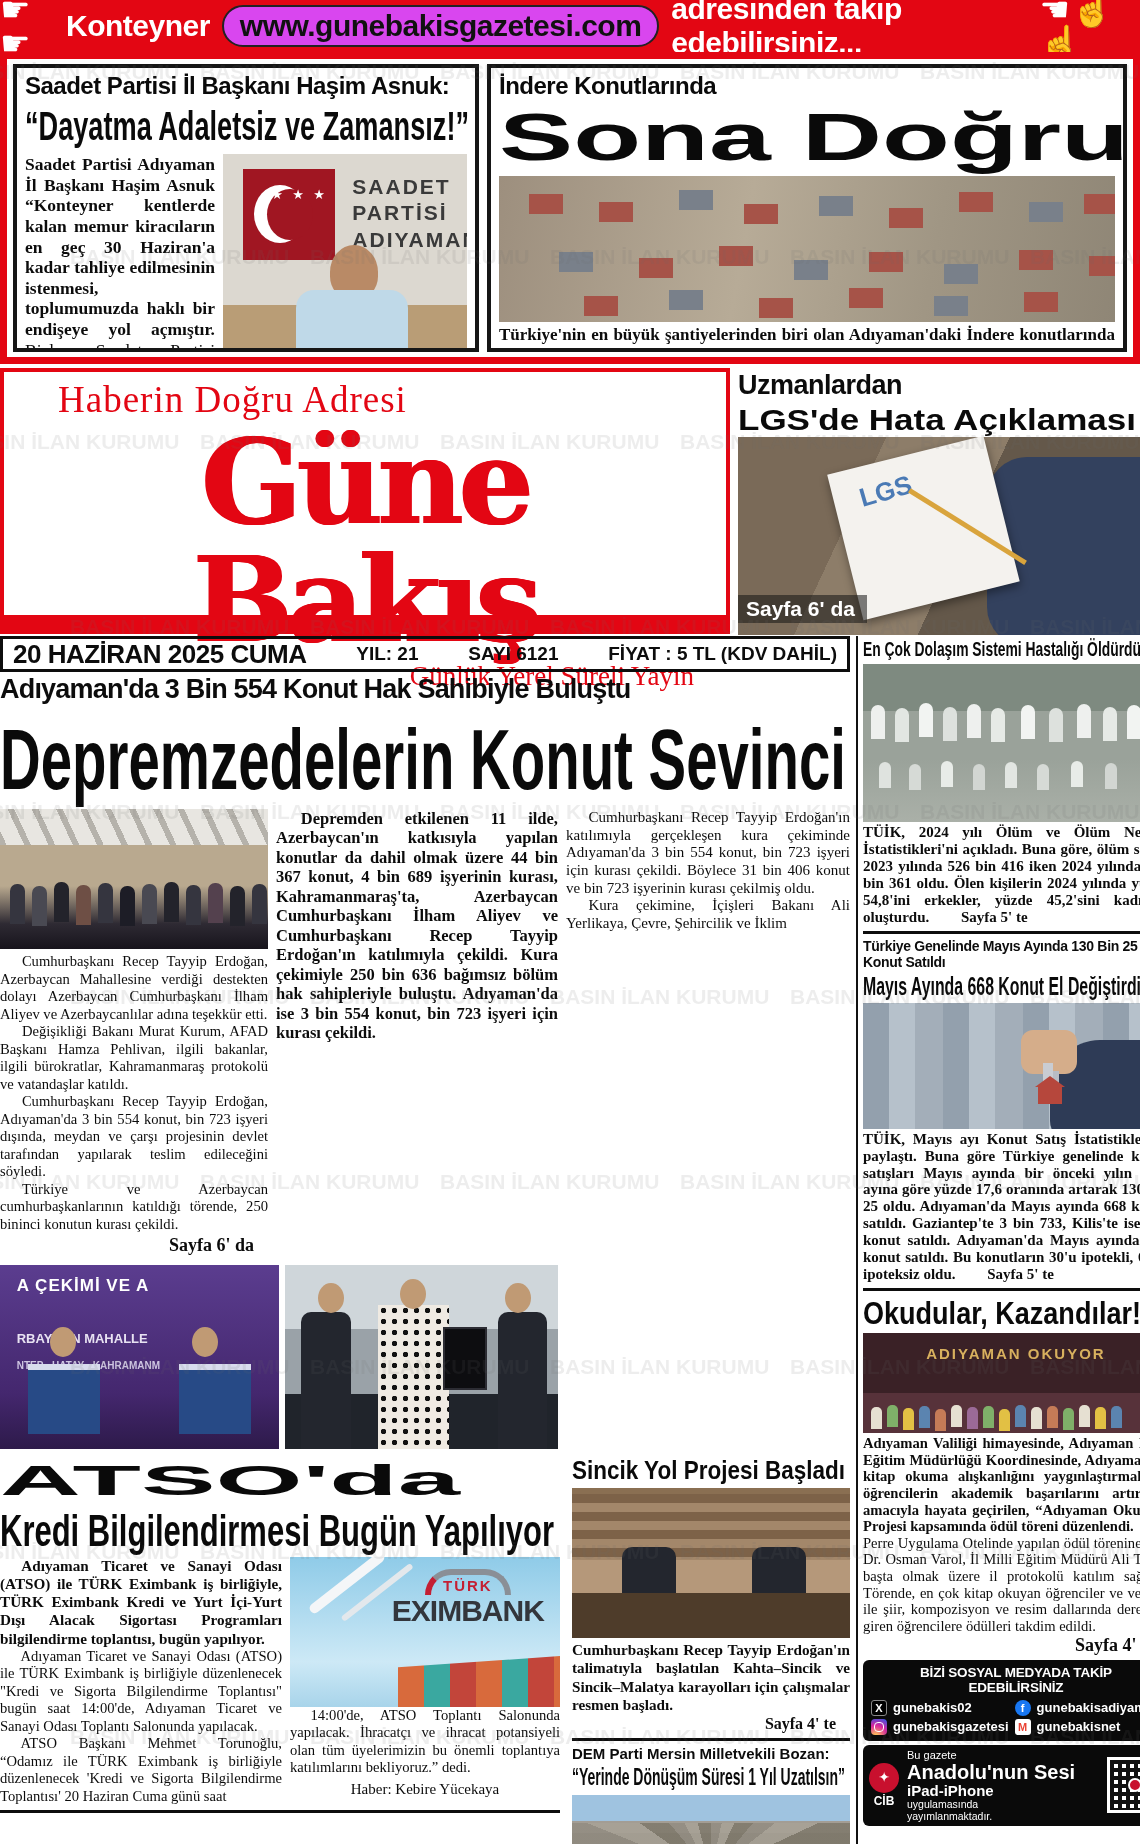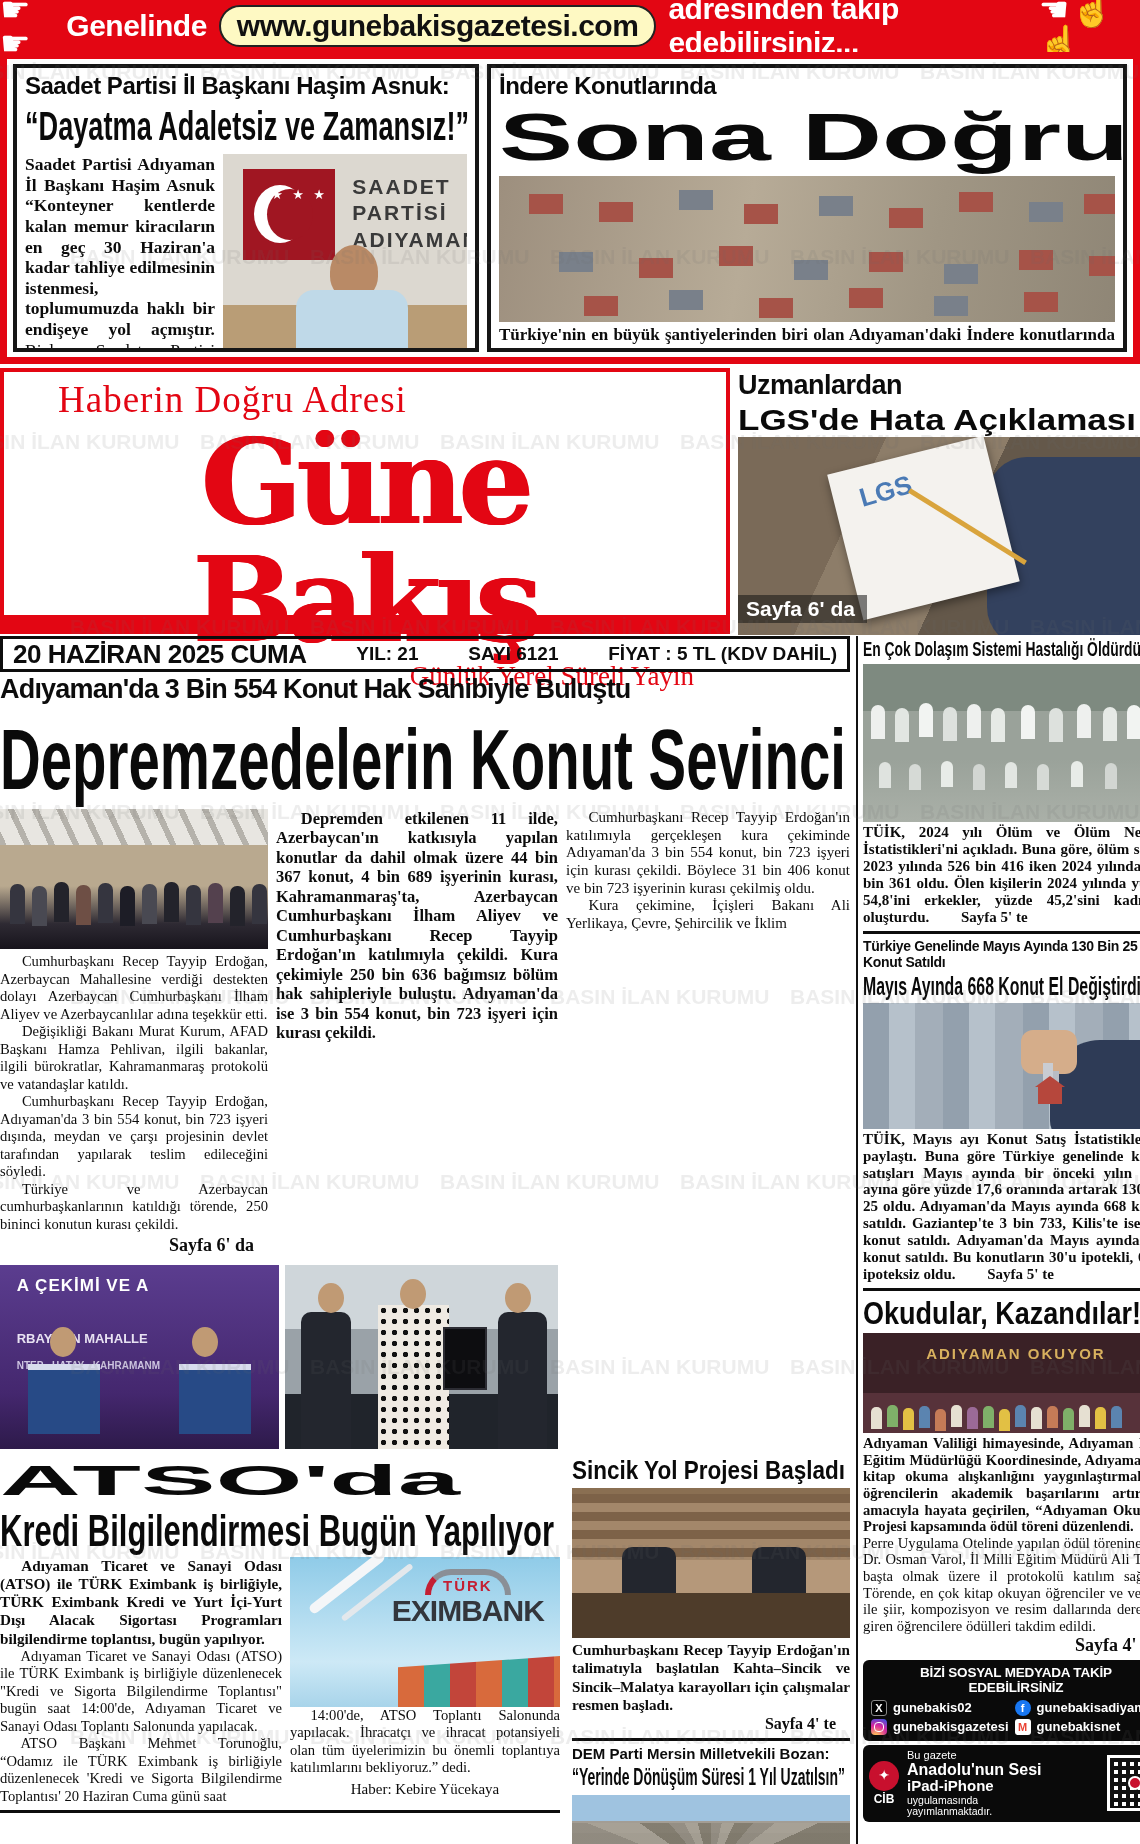--- a/index.html
+++ b/index.html
@@ -8,21 +8,21 @@
           overflow:hidden; font-family:"Liberation Serif", serif; color:#0c0c0c; }
   
   #watermarks { position:absolute; inset:0; z-index:4; pointer-events:none; }
   #watermarks span { position:absolute; font:bold 21px "Liberation Sans",sans-serif;
                      color:rgba(110,110,110,0.12); white-space:nowrap; }
   
   .topbar { position:relative; z-index:2; height:52px; background:#e30613; display:flex; align-items:center;
             justify-content:center; gap:12px; color:#fff; font-family:"Liberation Sans",sans-serif; }
   .topbar .hands { font-size:34px; line-height:1; letter-spacing:2px; }
   .topbar .tb-text { font-size:30px; font-weight:bold; letter-spacing:-0.5px; }
-  .url-pill { background:#fef9c3; color:#111; border-radius:22px; padding:2px 16px; font-size:30px;
+  .url-pill { background:#d946ef; color:#111; border-radius:22px; padding:2px 16px; font-size:30px;
               font-weight:bold; border:2px solid #222; letter-spacing:-0.5px; }
   
   .top-section { position:relative; z-index:2; height:312px; border:7px solid #e30613; background:#fff;
                  display:flex; gap:8px; padding:5px 6px; }
   .tbox { border:4px solid #161616; background:#fff; padding:4px 8px; overflow:hidden; }
   .saadet { width:466px; }
   .indere { flex:1; }
   .kicker { font-family:"Liberation Sans",sans-serif; font-weight:bold; font-size:24px;
             letter-spacing:-0.5px; color:#0a0a0a; }
   svg.hl { display:block; }
@@ -196,21 +196,21 @@
   .ic-ig:after { content:""; position:absolute; inset:3px; border:1.5px solid #fff; border-radius:4px; }
   .ic-m { background:#fff; color:#ea4335; border-radius:3px; }
   .app-box { background:#0a0a0a; border-radius:6px; color:#fff; margin-top:4px; padding:4px 6px;
       display:flex; align-items:center; gap:8px; }
   .cib { text-align:center; flex:none; }
   .cib-circle { width:30px; height:30px; margin:0 auto; border-radius:50%; background:#c8102e;
       color:#fff; display:flex; align-items:center; justify-content:center; font-size:14px; }
   .cib-label { font:bold 12px "Liberation Sans",sans-serif; margin-top:1px; }
   .app-text { flex:1; font-family:"Liberation Sans",sans-serif; line-height:1.1; }
   .app-text .l1 { font-size:11px; }
-  .app-text .l2 { font-size:16px; font-weight:bold; }
+  .app-text .l2 { font-size:20px; font-weight:bold; }
   .app-text .l3 { font-size:15px; font-weight:bold; }
   .app-text .l4,.app-text .l5 { font-size:10.5px; }
   .qr { width:56px; height:56px; background:
       repeating-linear-gradient(#111 0 4px, transparent 4px 8px),
       repeating-linear-gradient(90deg,#111 0 4px, #fff 4px 8px);
       border:3px solid #fff; position:relative; flex:none; }
   .qr .dot { position:absolute; left:50%; top:50%; width:14px; height:14px; border-radius:50%;
       background:#c8102e; transform:translate(-50%,-50%); border:2px solid #fff; }
 </style>
 </head>
@@ -265,21 +265,21 @@
       <span style="left: 920px; top: 1540px;">BASIN İLAN KURUMU</span>
       <span style="left: 70px; top: 1725px;">BASIN İLAN KURUMU</span>
       <span style="left: 310px; top: 1725px;">BASIN İLAN KURUMU</span>
       <span style="left: 550px; top: 1725px;">BASIN İLAN KURUMU</span>
       <span style="left: 790px; top: 1725px;">BASIN İLAN KURUMU</span>
       <span style="left: 1030px; top: 1725px;">BASIN İLAN KURUMU</span>
     </div>
 
   <header class="topbar">
     <span class="hands">☛☛</span>
-    <span class="tb-text">Genelinde</span>
+    <span class="tb-text">Konteyner</span>
     <span class="url-pill">www.gunebakisgazetesi.com</span>
     <span class="tb-text">adresinden takip edebilirsiniz...</span>
     <span class="hands">☚☝☝</span>
   </header>
 
   <section class="top-section">
     <article class="tbox saadet">
       <div class="kicker">Saadet Partisi İl Başkanı Haşim Asnuk:</div>
       <svg class="hl" width="446" height="50">
         <text x="0" y="40" font-size="40" textLength="444" lengthAdjust="spacingAndGlyphs">“Dayatma Adaletsiz ve Zamansız!”</text>

